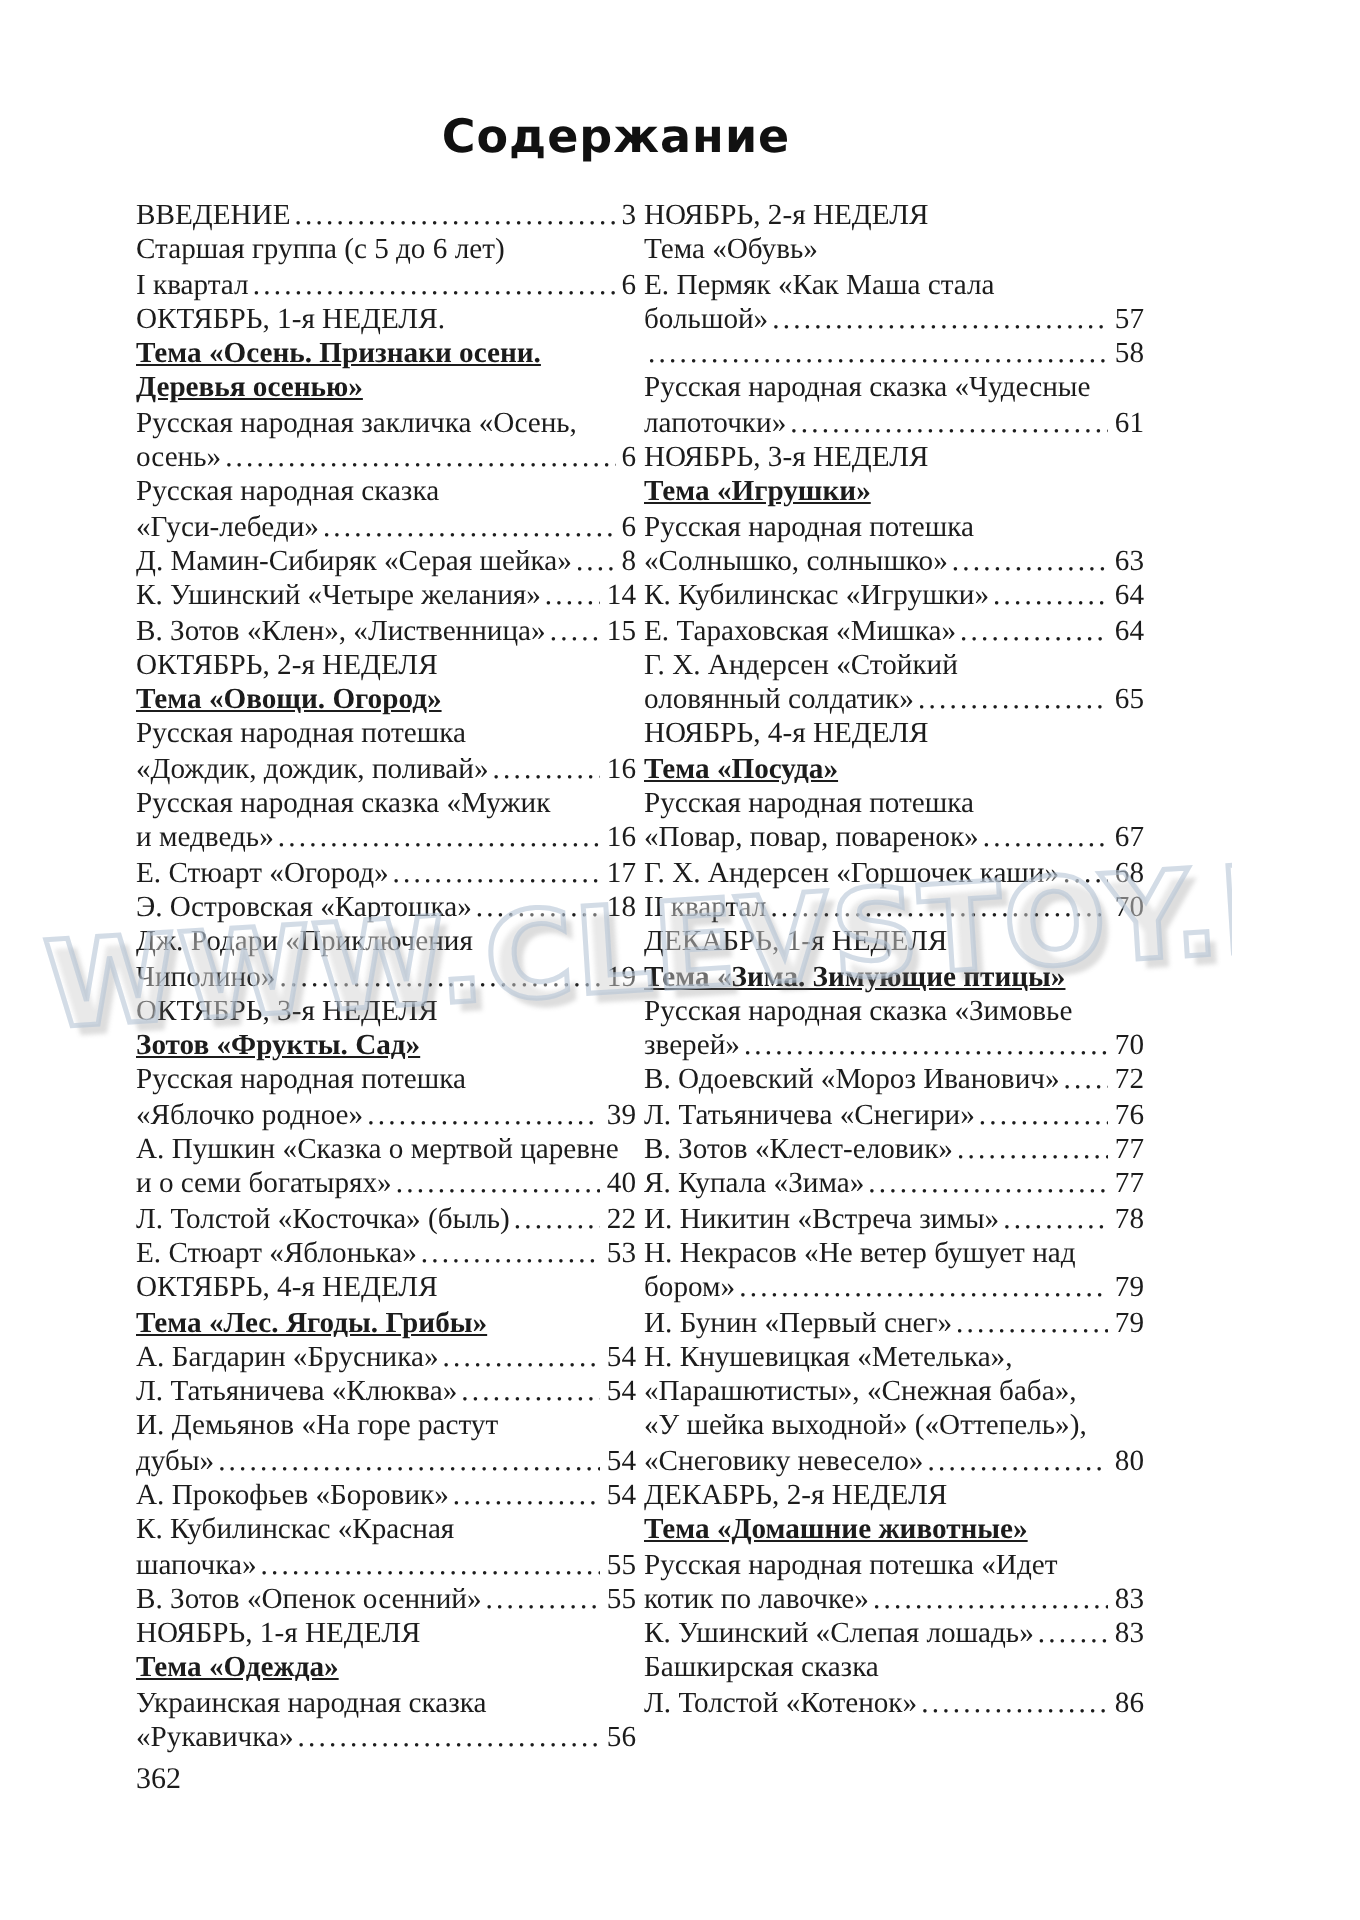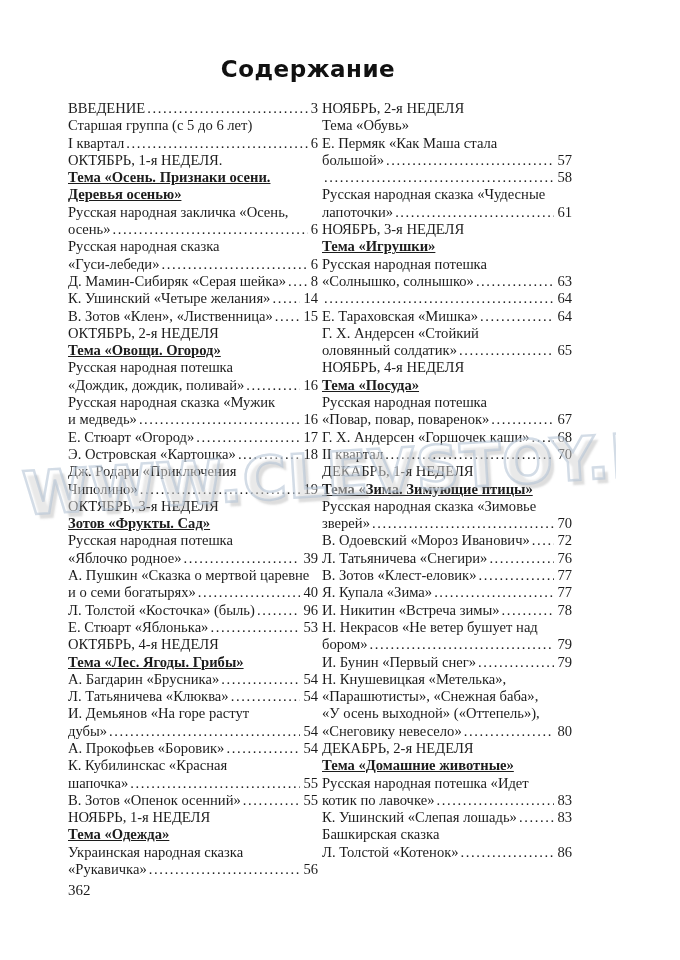--- a/index.html
+++ b/index.html
@@ -165,21 +165,21 @@
           <span class="txt">А. Пушкин «Сказка о мертвой царевне</span>
         </div>
         <div class="line">
           <span class="txt">и о семи богатырях»</span>
           <span class="leader"></span>
           <span class="pg">40</span>
         </div>
         <div class="line">
           <span class="txt">Л. Толстой «Косточка» (быль)</span>
           <span class="leader"></span>
-          <span class="pg">96</span>
+          <span class="pg">22</span>
         </div>
         <div class="line">
           <span class="txt">Е. Стюарт «Яблонька»</span>
           <span class="leader"></span>
           <span class="pg">53</span>
         </div>
         <div class="line">
           <span class="txt">ОКТЯБРЬ, 4-я НЕДЕЛЯ</span>
         </div>
         <div class="line bold">
@@ -271,20 +271,21 @@
         </div>
         <div class="line">
           <span class="txt">Русская народная потешка</span>
         </div>
         <div class="line">
           <span class="txt">«Солнышко, солнышко»</span>
           <span class="leader"></span>
           <span class="pg">63</span>
         </div>
         <div class="line">
+          <span class="txt">К. Кубилинскас «Игрушки»</span>
           <span class="leader"></span>
           <span class="pg">64</span>
         </div>
         <div class="line">
           <span class="txt">Е. Тараховская «Мишка»</span>
           <span class="leader"></span>
           <span class="pg">64</span>
         </div>
         <div class="line">
           <span class="txt">Г. Х. Андерсен «Стойкий</span>
@@ -370,21 +371,21 @@
           <span class="leader"></span>
           <span class="pg">79</span>
         </div>
         <div class="line">
           <span class="txt">Н. Кнушевицкая «Метелька»,</span>
         </div>
         <div class="line">
           <span class="txt">«Парашютисты», «Снежная баба»,</span>
         </div>
         <div class="line">
-          <span class="txt">«У осень выходной» («Оттепель»),</span>
+          <span class="txt">«У шейка выходной» («Оттепель»),</span>
         </div>
         <div class="line">
           <span class="txt">«Снеговику невесело»</span>
           <span class="leader"></span>
           <span class="pg">80</span>
         </div>
         <div class="line">
           <span class="txt">ДЕКАБРЬ, 2-я НЕДЕЛЯ</span>
         </div>
         <div class="line bold">

